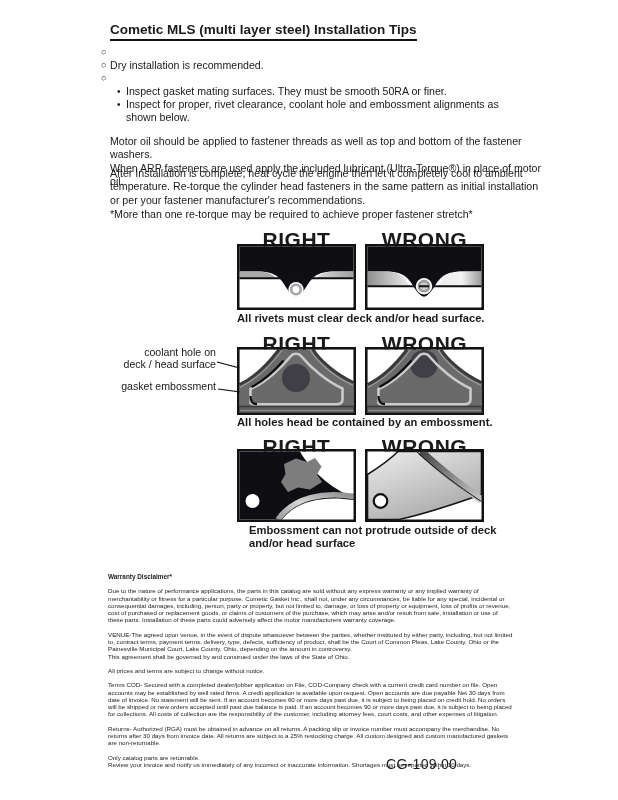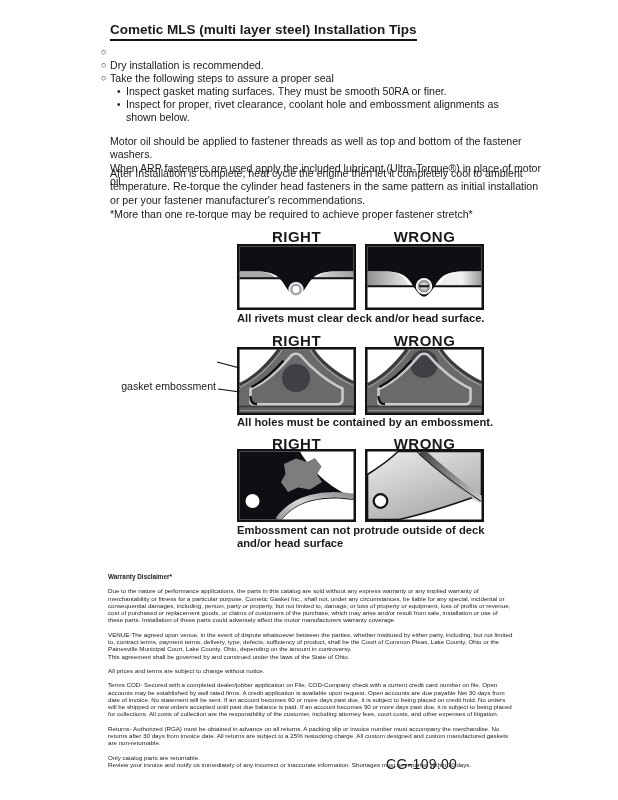--- a/index.html
+++ b/index.html
@@ -20,21 +20,21 @@
     left:110px;top:22px;font-size:13.5px;font-weight:700;
     border-bottom:2px solid #111;padding-bottom:2px;white-space:nowrap;
   }
   .tips{left:101px;top:46px;font-size:10.6px;line-height:13.1px;width:430px;}
   .tip-line{display:flex;}
   .tip-line .marker{width:9px;flex:none;font-size:9px;line-height:13.1px;}
   .tip-sub{margin-left:16px;}
   .tip-sub .marker{font-size:10px;}
   .diesel-h{left:110px;top:118px;font-size:12.5px;font-weight:700;}
   .para{left:110px;font-size:10.6px;line-height:13.4px;width:440px;white-space:pre-line;}
-  .dg-label{font-size:15px;font-weight:600;letter-spacing:0.5px;width:119px;text-align:center;}
+  .dg-label{font-size:21px;font-weight:600;letter-spacing:0.5px;width:119px;text-align:center;}
   .dg-caption{font-size:11.2px;font-weight:700;white-space:pre-line;line-height:12.5px;}
   .anno{font-size:10.6px;line-height:11.8px;text-align:right;width:106px;white-space:pre-line;}
   .fineprint{left:108px;top:573px;width:406px;font-size:6.2px;line-height:7.3px;color:#222;}
   .fineprint .fp-h{font-weight:700;font-size:6.4px;margin-bottom:7px;}
   .fineprint p{margin:0 0 7px 0;white-space:pre-line;}
   .pagenum{left:386px;top:756px;font-size:14px;letter-spacing:0.3px;}
   svg{display:block;}
 </style>
 </head>
 <body>
@@ -46,21 +46,20 @@
   <div class="abs tips">
     <div class="tip-line">
         <span class="marker">○</span>
       </div>
     <div class="tip-line">
         <span class="marker">○</span>
         <span>Dry installation is recommended.</span>
       </div>
     <div class="tip-line">
         <span class="marker">○</span>
-        <span>Take the following steps to assure a proper seal</span>
       </div>
     <div class="tip-line tip-sub">
         <span class="marker">•</span>
         <span>Inspect gasket mating surfaces.  They must be smooth 50RA or finer.</span>
       </div>
     <div class="tip-line tip-sub">
         <span class="marker">•</span>
         <span>Inspect for proper, rivet clearance, coolant hole and embossment alignments as shown below.</span>
       </div>
   </div>
@@ -119,20 +118,22 @@
       <rect x="54" y="41.2" width="10" height="2.1" fill="#17171c"></rect>
       <rect x="1.25" y="1.25" width="116.5" height="63.5" fill="none" stroke="#121212" stroke-width="2.5"></rect>
     </svg>
   </div>
 
   <div class="abs dg-caption" style="left:237px;top:312px;">All rivets must clear deck and/or head surface.</div>
 
   <div class="abs dg-label" style="left:237px;top:332px;">RIGHT</div>
   <div class="abs dg-label" style="left:365px;top:332px;">WRONG</div>
 
+  <div class="abs anno" style="left:110px;top:347px;">coolant hole on
+deck / head surface</div>
   <div class="abs anno" style="left:110px;top:381px;">gasket embossment</div>
 
   <svg class="abs" style="left:108px;top:338px;" width="240" height="70" viewBox="0 0 240 70">
     <line x1="109" y1="24" x2="184" y2="44" stroke="#111" stroke-width="1.2"></line>
     <line x1="110" y1="51" x2="154" y2="57" stroke="#111" stroke-width="1.2"></line>
   </svg>
 
   <div class="abs" style="left:237px;top:347px;">
     <svg width="119" height="68" viewBox="0 0 119 68">
       <rect x="2.5" y="2.5" width="114" height="63" fill="var(--body-gray)"></rect>
@@ -166,21 +167,21 @@
       <line x1="2.5" y1="59.5" x2="116.5" y2="59.5" stroke="#3a3a3a" stroke-width="1.5"></line>
       <line x1="2.5" y1="63.5" x2="116.5" y2="63.5" stroke="#8f8f8f" stroke-width="1"></line>
       <circle cx="59" cy="17" r="14" fill="var(--hole-gray)"></circle>
       <path d="M13.5,56 V42 C29,35.5 45,20 53.5,9.5 C56.5,5.8 61.5,5.8 64.5,9.5 C73.5,20.5 90,34.5 105.5,41.5 V52.5 C105.5,55.5 103,57.2 99.5,57.2 H19 C15.5,57.2 13.5,56.8 13.5,56 Z" stroke="var(--emboss-line)" stroke-width="2.6" fill="none"></path>
       <path d="M14.5,40 C26,34 38,23.5 46.5,13.5" stroke="#0d0d12" stroke-width="2.2" fill="none"></path>
       <path d="M13.5,49 C13.5,54.5 16,57.2 20,57.2" stroke="#0d0d12" stroke-width="2.2" fill="none"></path>
       <rect x="1.25" y="1.25" width="116.5" height="65.5" fill="none" stroke="#121212" stroke-width="2.5"></rect>
     </svg>
   </div>
 
-  <div class="abs dg-caption" style="left:237px;top:416px;">All holes must be contained by an embossment.</div>
+  <div class="abs dg-caption" style="left:237px;top:416px;">All holes head be contained by an embossment.</div>
 
   <div class="abs dg-label" style="left:237px;top:435px;">RIGHT</div>
   <div class="abs dg-label" style="left:365px;top:435px;">WRONG</div>
 
   <div class="abs" style="left:237px;top:449px;">
     <svg width="119" height="73" viewBox="0 0 119 73">
       <defs>
         <linearGradient id="edge3" x1="0" y1="1" x2="1" y2="0">
           <stop offset="0" stop-color="#9a9a9a"></stop>
             <stop offset="0.5" stop-color="#d6d6d6"></stop>
@@ -210,21 +211,21 @@
       </defs>
       <rect x="2.5" y="2.5" width="114" height="68" fill="#ffffff"></rect>
       <path d="M33,2.5 H116.5 V45.5 C88,55.5 58,65.5 34,70.5 H2.5 V25.5 C13.5,18.5 25,10.5 33,2.5 Z" fill="url(#band3)" stroke="#141414" stroke-width="1.6"></path>
       <path d="M56,2.5 C74,19 96,36.5 116.5,51" stroke="url(#dark3)" stroke-width="7.5" fill="none"></path>
       <path d="M51.5,2.5 C69.5,19 92.5,37 116.5,52.5" stroke="#141414" stroke-width="1" fill="none"></path>
       <circle cx="15.5" cy="52" r="6.8" fill="#ffffff" stroke="#111111" stroke-width="2.2"></circle>
       <rect x="1.25" y="1.25" width="116.5" height="70.5" fill="none" stroke="#121212" stroke-width="2.5"></rect>
     </svg>
   </div>
 
-  <div class="abs dg-caption" style="left:237px;top:524px;">Embossment can not protrude outside of deck
+  <div class="abs dg-caption" style="left:249px;top:524px;">Embossment can not protrude outside of deck
 and/or head surface</div>
 
   <div class="abs fineprint">
     <div class="fp-h">Warranty Disclaimer*</div>
     <p>Due to the nature of performance applications, the parts in this catalog are sold without any express warranty or any implied warranty of merchantability or fitness for a particular purpose.  Cometic Gasket Inc., shall not, under any circumstances, be liable for any special, incidental or consequential damages, including, person, party or property, but not limited to, damage, or loss of property or equipment, loss of profits or revenue, cost of purchased or replacement goods, or claims of customers of the purchase, which may arise and/or result from sale, installation or use of these parts.  Installation of these parts could adversely affect the motor manufacturers warranty coverage.</p>
     <p>VENUE-The agreed upon venue, in the event of dispute whatsoever between the parties, whether instituted by either party, including, but not limited to, contract terms, payment terms, delivery, type, defects, sufficiency of product, shall be the Court of Common Pleas, Lake County, Ohio or the Painesville Municipal Court, Lake County, Ohio, depending on the amount in controversy.
 This agreement shall be governed by and construed under the laws of the State of Ohio.</p>
     <p>All prices and terms are subject to change without notice.</p>
     <p>Terms COD- Secured with a completed dealer/jobber application on File, COD-Company check with a current credit card number on file.  Open accounts may be established by well rated firms.  A credit application is available upon request.  Open accounts are due payable Net 30 days from date of invoice.  No statement will be sent.  If an account becomes 60 or more days past due, it is subject to being placed on credit hold.  No orders will be shipped or new orders accepted until past due balance is paid.  If an account becomes 90 or more days past due, it is subject to being placed for collections.  All costs of collection are the responsibility of the customer, including attorney fees, court costs, and other expenses of litigation.</p>
     <p>Returns- Authorized (RGA) must be obtained in advance on all returns.  A packing slip or invoice number must accompany the merchandise.  No returns after 30 days from invoice date.  All returns are subject to a 25% restocking charge.  All custom designed and custom manufactured gaskets are non-returnable.</p>

